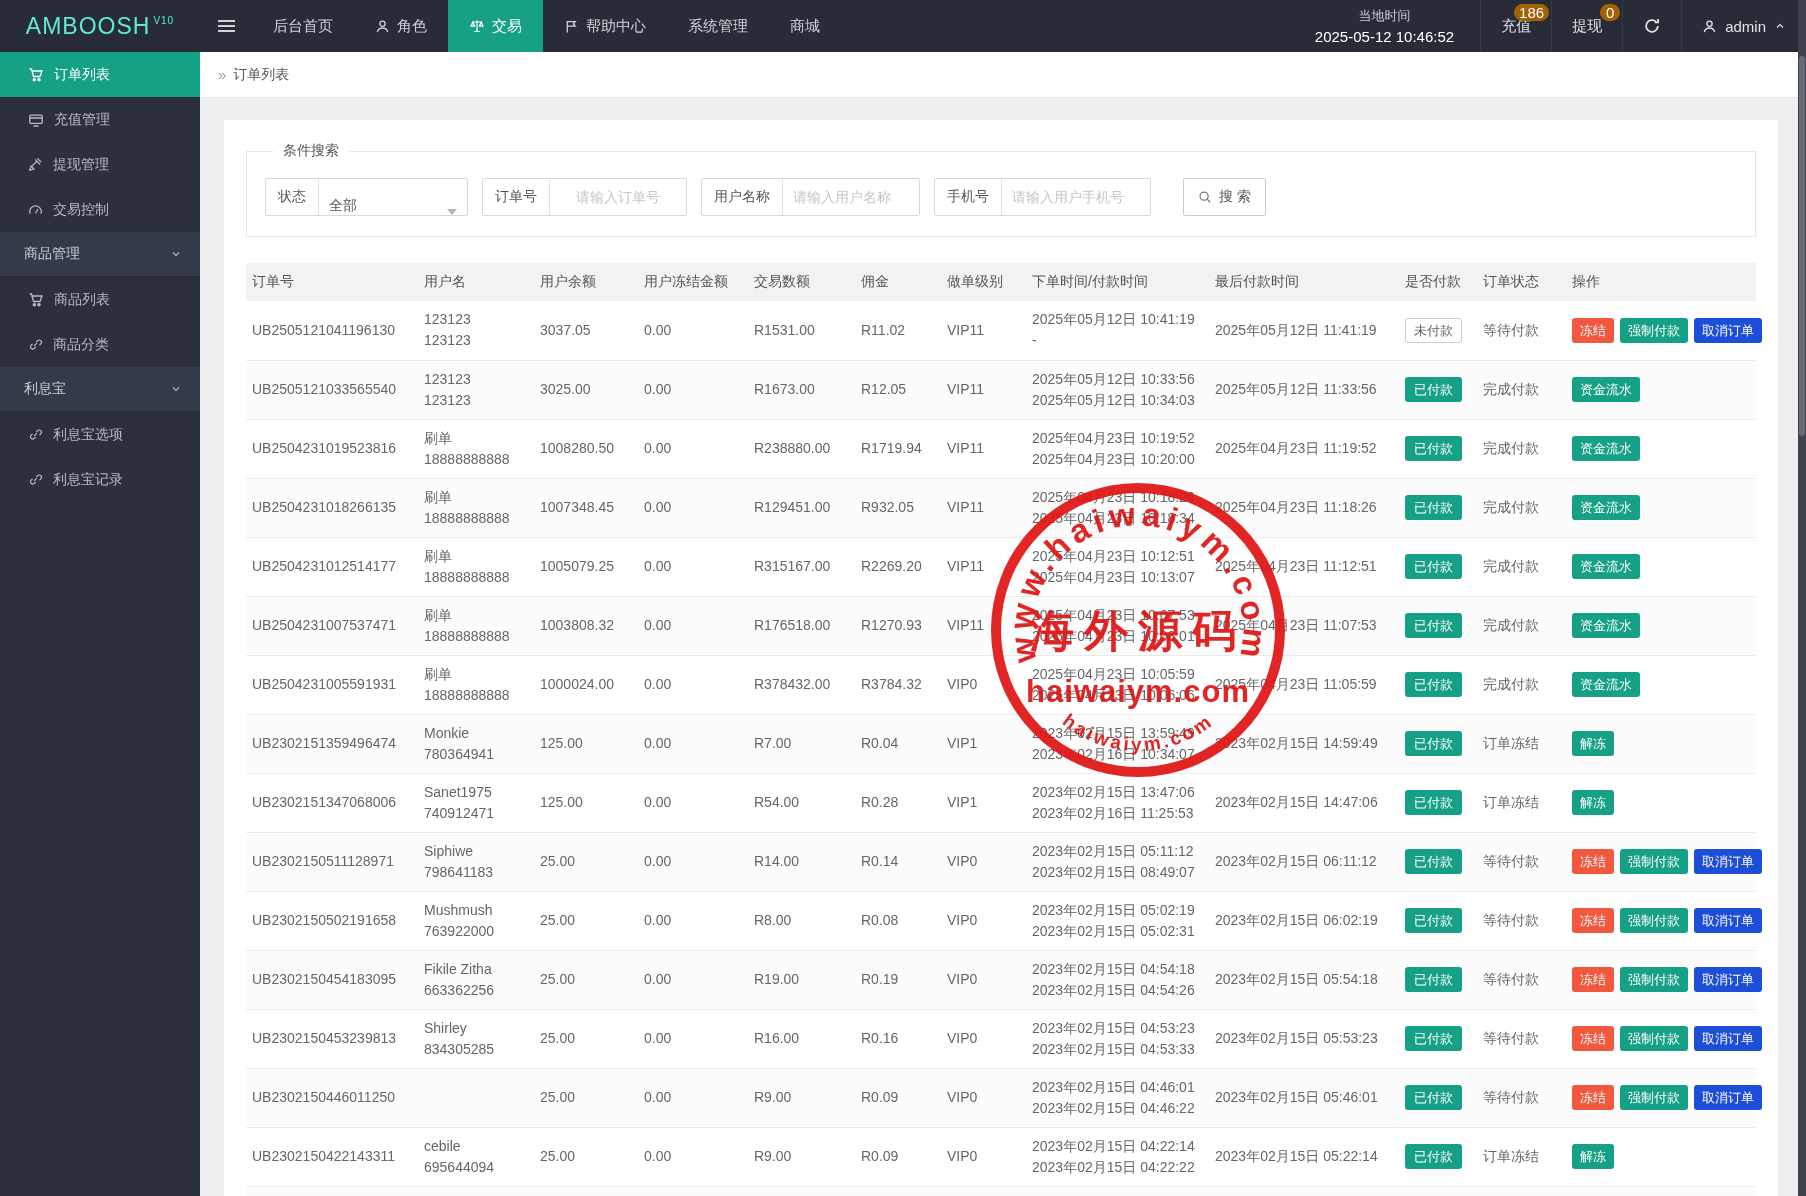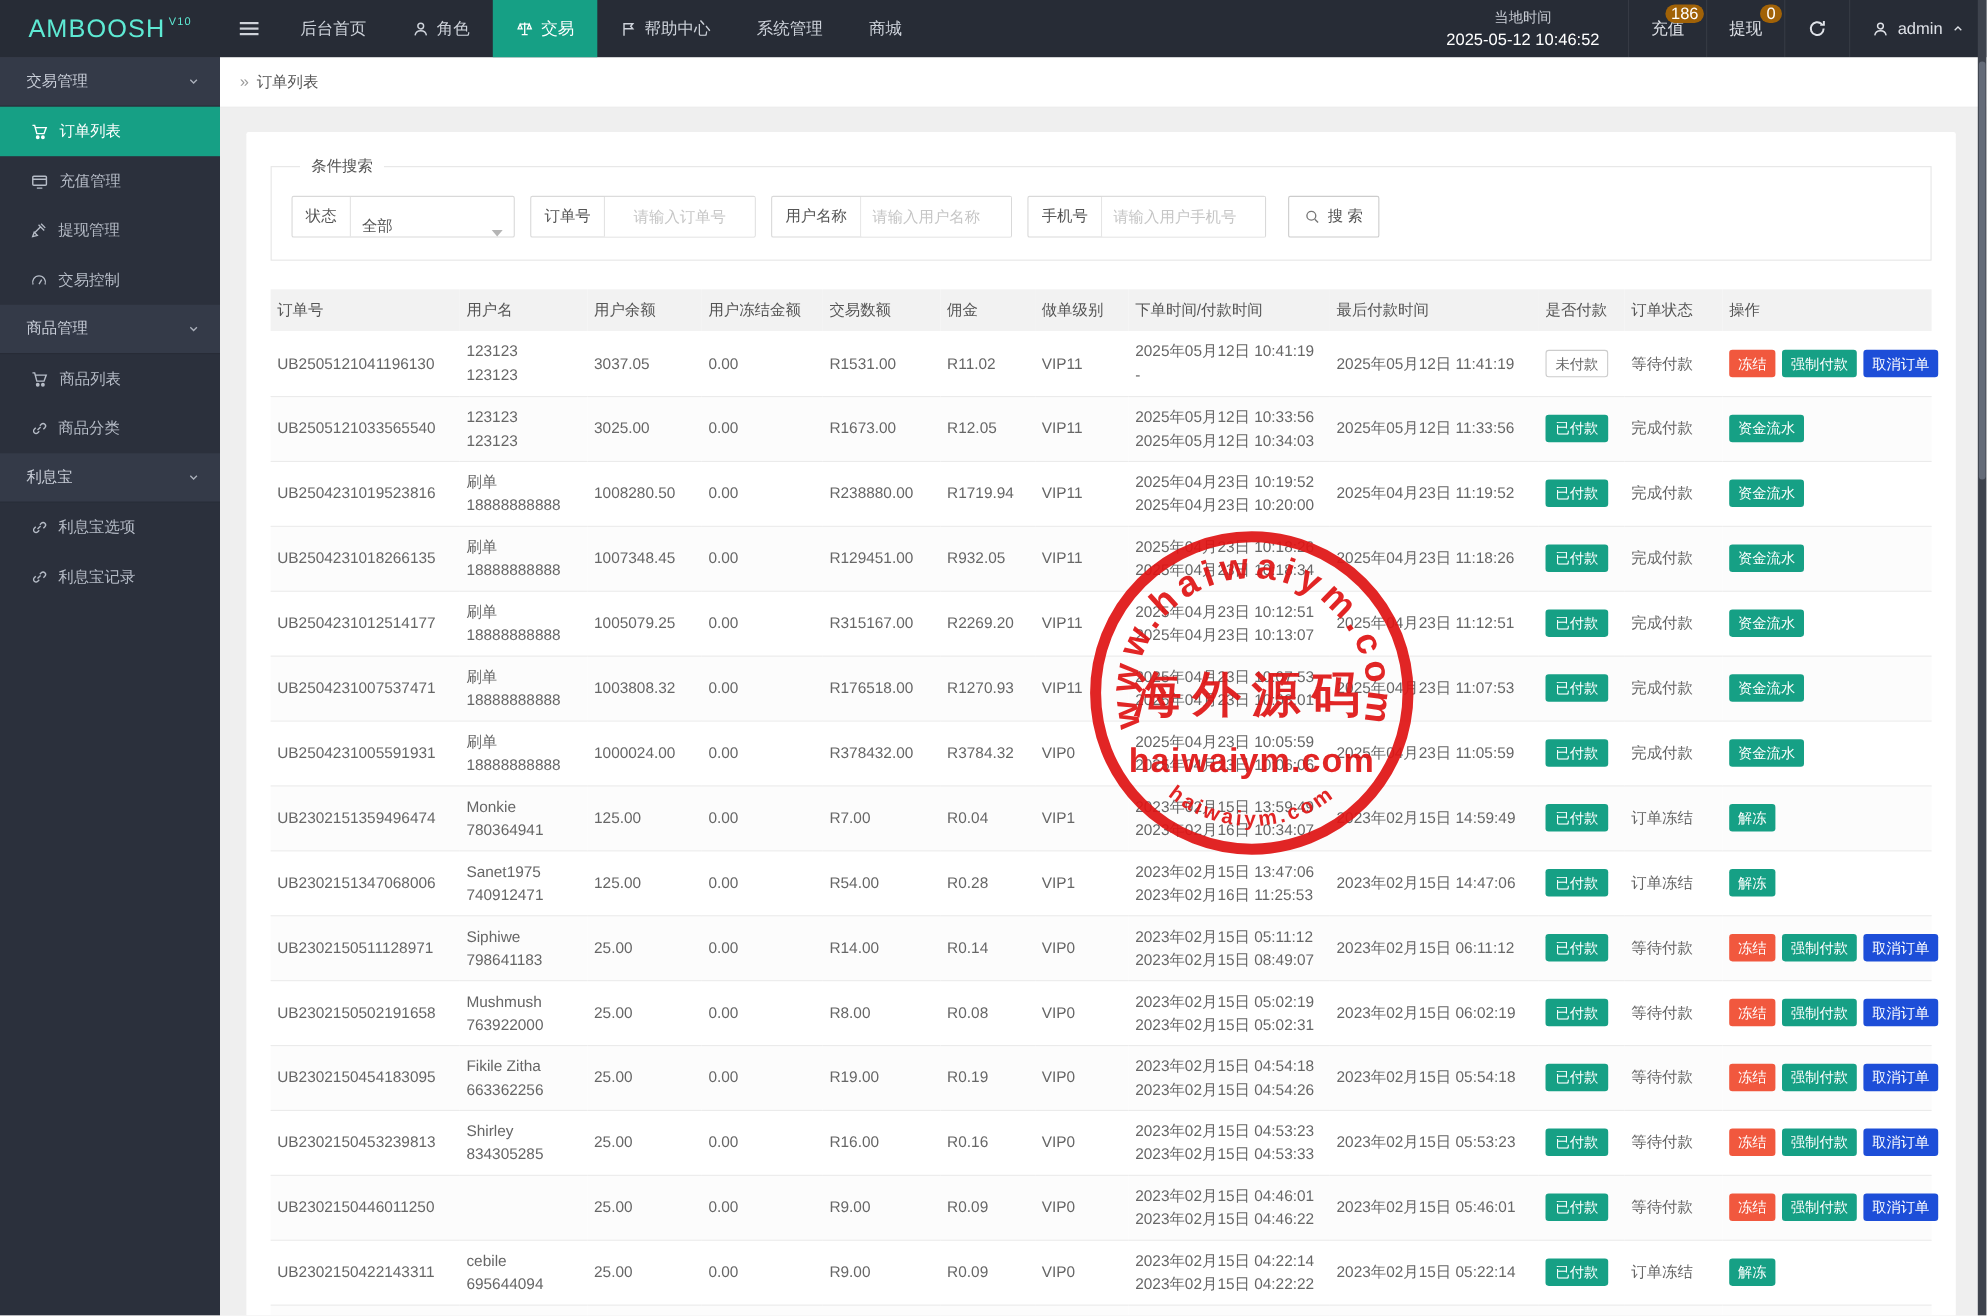--- a/index.html
+++ b/index.html
@@ -44,21 +44,21 @@
   
   fieldset.search { border:1px solid #e6e6e6; padding:14px 18px 20px; margin-bottom:26px; }
   fieldset.search legend { font-size:14px; color:#555; padding:0 10px; margin-left:8px; }
   .filters { display:flex; align-items:center; gap:14px; margin-top:4px; }
   .fgroup { display:flex; align-items:stretch; height:38px; border:1px solid #d9d9d9; border-radius:2px; background:#fff; }
   .fgroup .flabel { display:flex; align-items:center; padding:0 12px; font-size:14px; color:#555; border-right:1px solid #e3e3e3; white-space:nowrap; }
   .fgroup input { border:none; outline:none; padding:0 10px; font-size:14px; color:#555; width:150px; font-family:inherit; }
   .fgroup input::placeholder { color:#c6c6c6; }
   .fselect { display:flex; align-items:flex-end; width:148px; padding:0 10px; font-size:14px; color:#555; cursor:pointer; }
   .fselect .caret { margin-left:auto; width:0; height:0; border-left:5px solid transparent; border-right:5px solid transparent; border-top:6px solid #b5b5b5; }
-  .search-btn { height:38px; display:flex; align-items:center; gap:7px; padding:0 14px; border:1px solid #ccc; border-radius:2px; background:#fff; font-size:14px; color:#555; cursor:pointer; margin-left:6px; }
+  .search-btn { height:38px; display:flex; align-items:center; gap:7px; padding:0 14px; border:1px solid #ccc; border-radius:2px; background:#fff; font-size:14px; color:#555; cursor:pointer; margin-left:18px; }
 
   
   table.grid { width:100%; border-collapse:collapse; table-layout:fixed; }
   table.grid thead th { background:#f2f2f2; font-weight:400; font-size:14px; color:#555; text-align:left; padding:10px 6px; }
   table.grid td { font-size:14px; color:#666; padding:8px 6px; border-bottom:1px solid #ebebeb; line-height:21px; vertical-align:middle; word-break:break-all; }
   table.grid tbody tr { height:59px; background:#fff; }
   table.grid tbody tr:nth-child(even) { background:#fcfcfc; }
   .badge { display:inline-block; padding:6px 9px; border-radius:3px; font-size:13px; line-height:1; white-space:nowrap; }
   .badge.paid { background:#16a085; color:#fff; }
   .badge.unpaid { background:#fff; color:#666; border:1px solid #ccc; padding:5px 8px; }
@@ -166,28 +166,20 @@
         <span class="icn">
           <svg width="12" height="12" viewBox="0 0 16 16" fill="none" stroke="#dfe2e8" stroke-width="1.6">
               <path d="M4 10l4-4 4 4"></path>
             </svg>
         </span>
       </div>
     </div>
   </div>
 
   <div class="sidebar" id="sidebar">
-      <div class="sb-group">
-        <span>交易管理</span>
-        <span class="chev icn">
-          <svg width="12" height="12" viewBox="0 0 16 16" fill="none" stroke="currentColor" stroke-width="1.6">
-            <path d="M4 6l4 4 4-4"></path>
-          </svg>
-        </span>
-      </div>
       <div class="sb-item active">
         <span class="icn">
           <svg width="16" height="16" viewBox="0 0 16 16" fill="none" stroke="currentColor" stroke-width="1.3">
             <path d="M1.5 2h2l2 7.5h6.5l2-5.5H4"></path>
             <circle cx="6.3" cy="12.8" r="1.1" fill="currentColor"></circle>
             <circle cx="11" cy="12.8" r="1.1" fill="currentColor"></circle>
           </svg>
         </span>
         <span>订单列表</span>
       </div>

